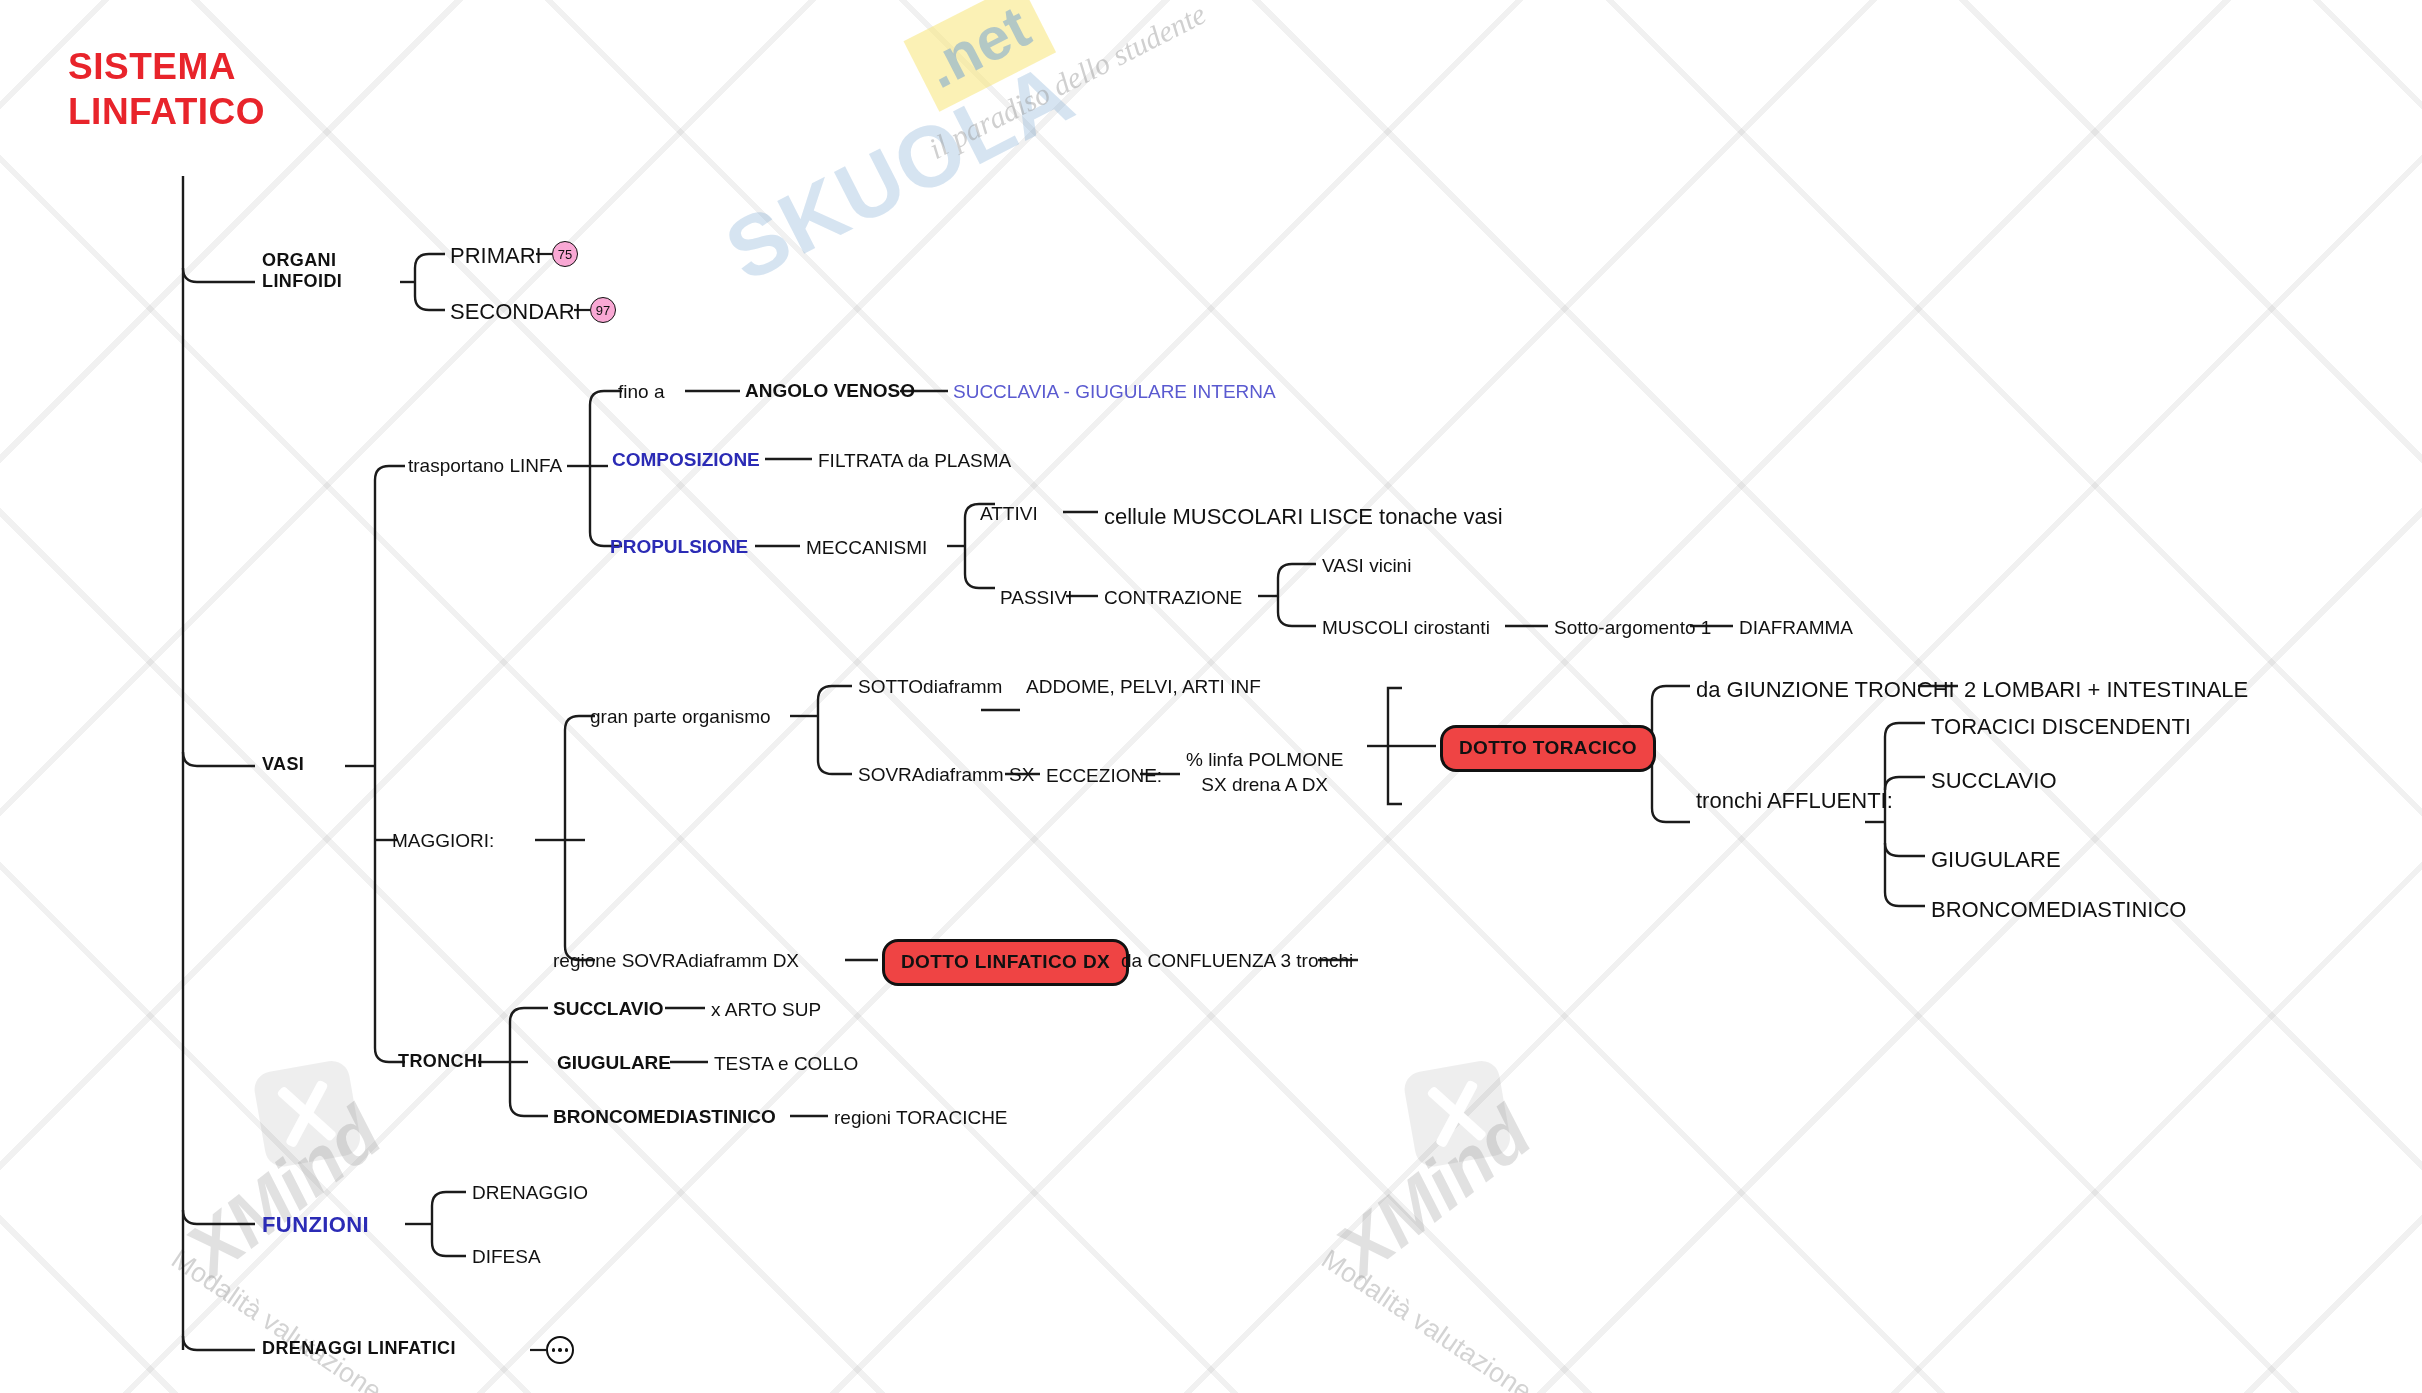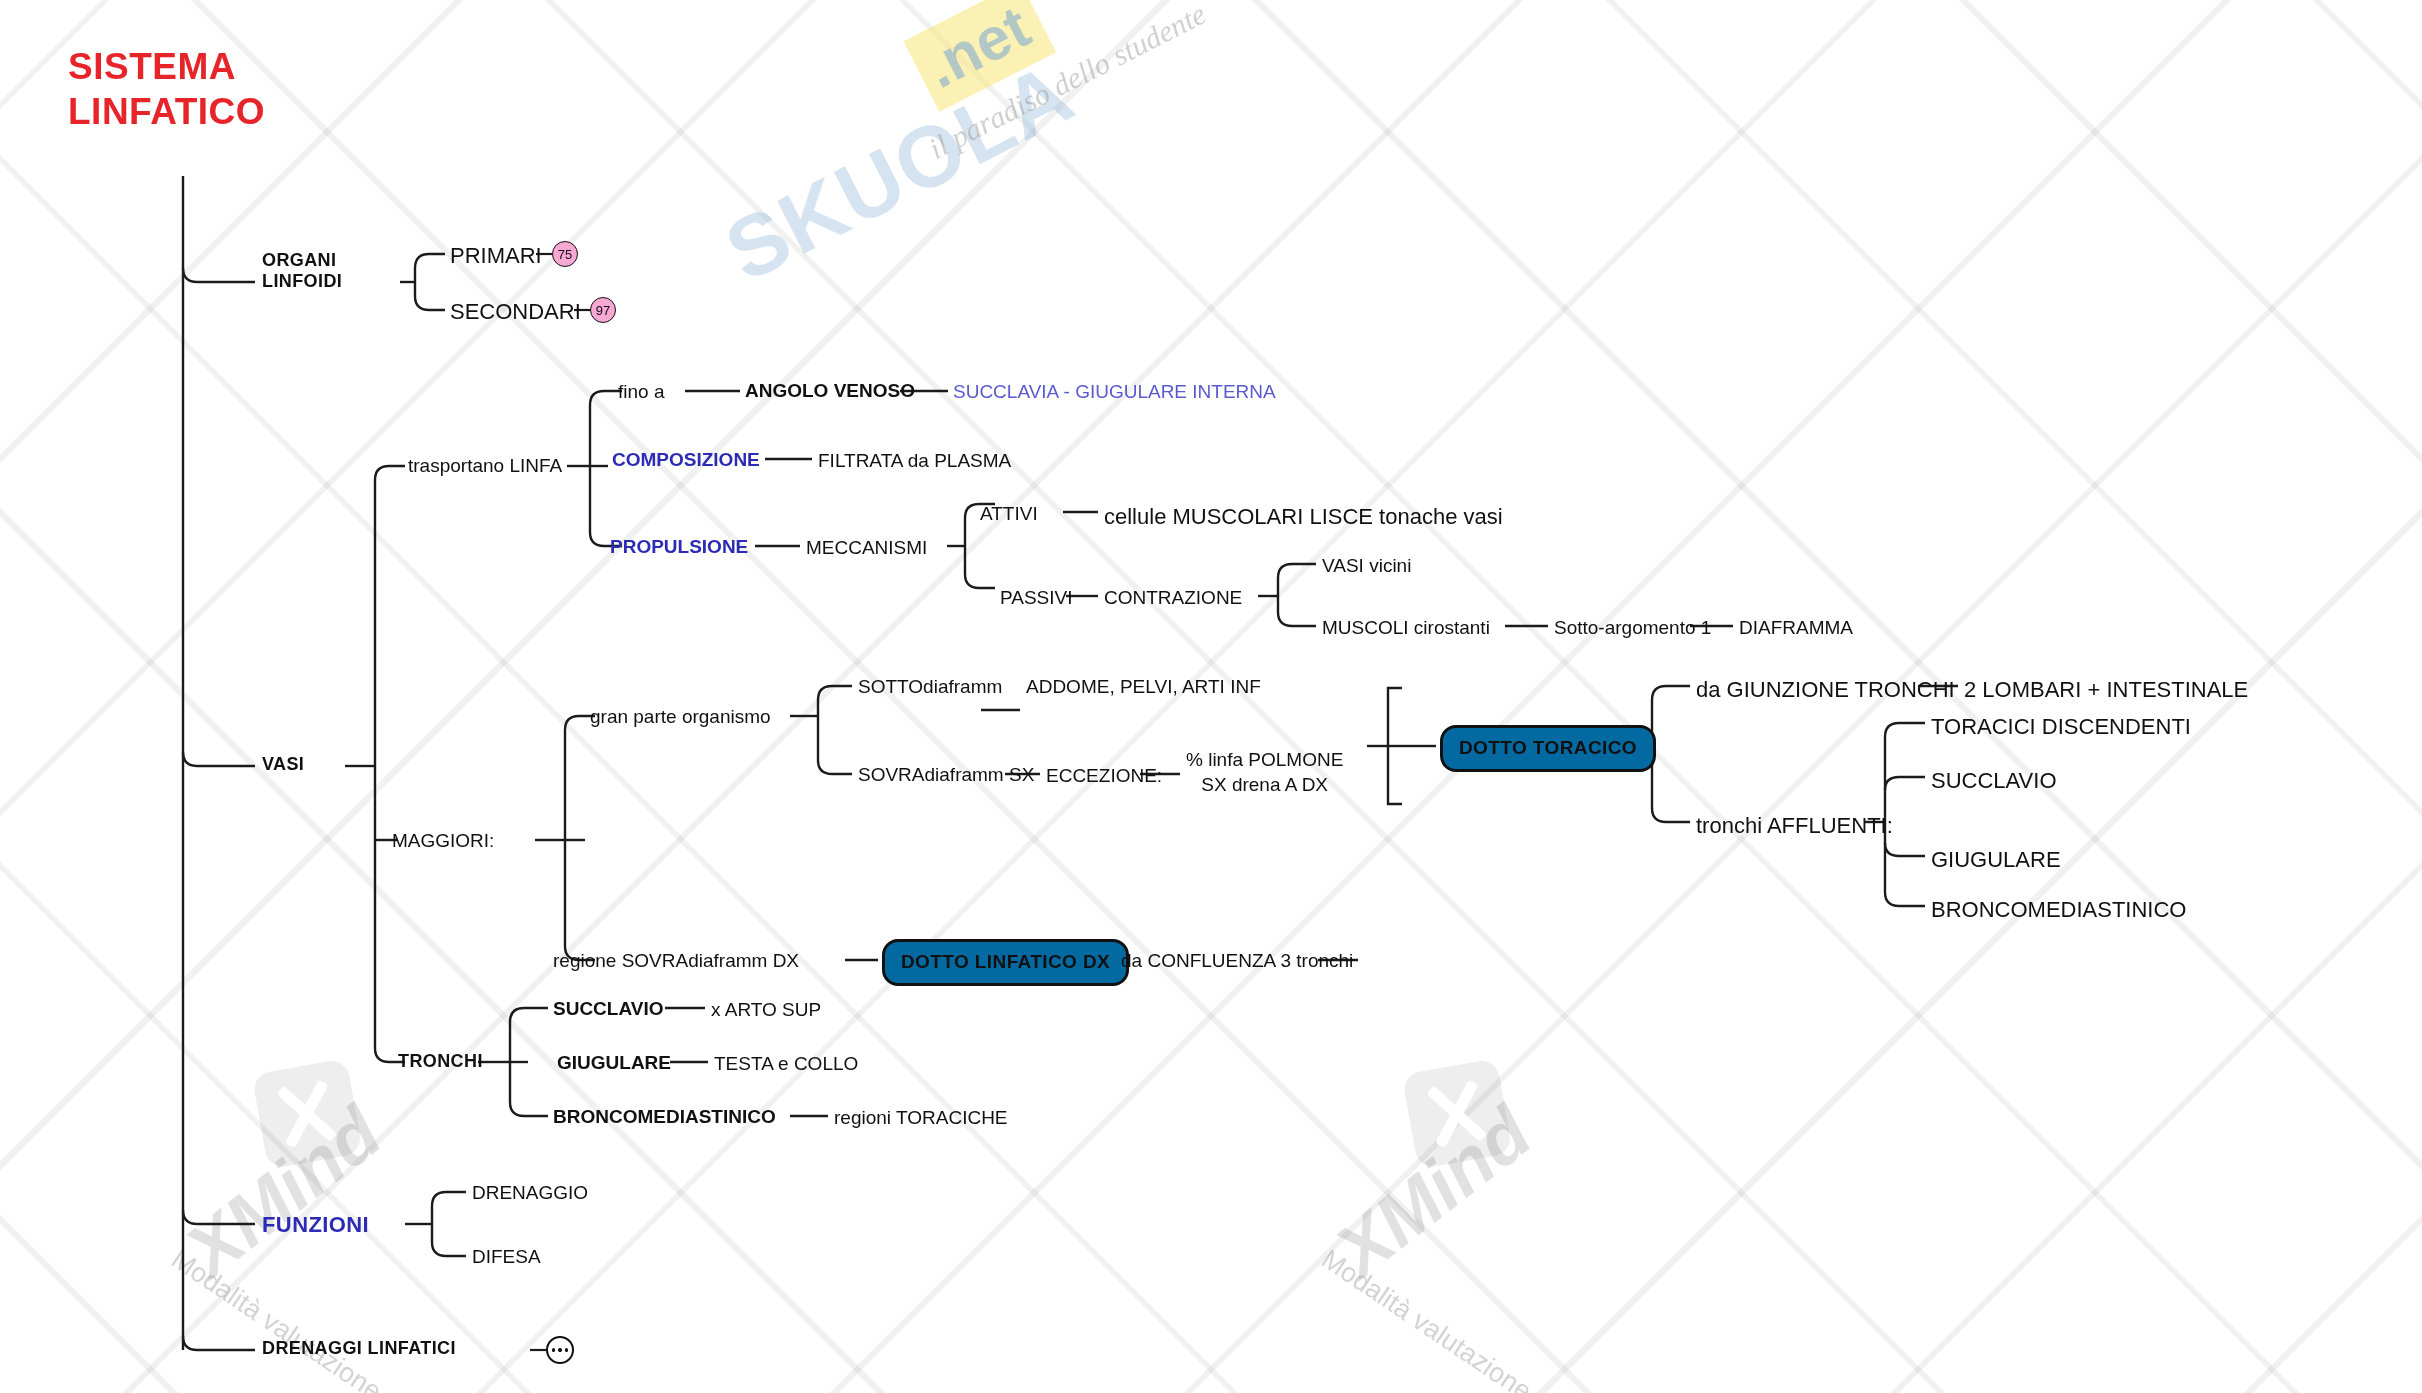--- a/index.html
+++ b/index.html
@@ -128,21 +128,21 @@
   .n-sm   { font-size: 22px; font-weight: normal; }
   .n-bold { font-size: 19px; font-weight: bold; }
   .n-blue { font-size: 19px; font-weight: bold; color:#2b2bb5; }
   .n-blue-lite { font-size: 19px; font-weight: normal; color:#5a5ad0; }
   .multiline { white-space: pre-line; text-align: center; line-height: 1.3; }
 
   
   .boxed {
     border: 3.2px solid #111;
     border-radius: 16px;
-    background: #0369a1;
+    background: #ef4444;
     padding: 9px 16px 10px 16px;
     font-size: 19px;
     font-weight: bold;
     letter-spacing: .4px;
     color:#111;
   }
 
   
   .marker {
     position: absolute;
@@ -357,21 +357,21 @@
   <div class="node n-reg" style="left:858px; top:764px;">SOVRAdiaframm SX</div>
   <div class="node n-reg" style="left:1046px; top:765px;">ECCEZIONE:</div>
   <div class="node n-reg multiline" style="left:1186px; top:748px;">% linfa POLMONE
 SX drena A DX</div>
 
   <div class="node boxed" style="left:1440px; top:725px;">DOTTO TORACICO</div>
 
   <div class="node n-sm" style="left:1696px; top:677px;">da GIUNZIONE TRONCHI</div>
   <div class="node n-sm" style="left:1964px; top:677px;">2 LOMBARI + INTESTINALE</div>
 
-  <div class="node n-sm" style="left:1696px; top:813px;text-align:center;">tronchi AFFLUENTI:</div>
+  <div class="node n-sm" style="left:1696px; top:788px;text-align:center;">tronchi AFFLUENTI:</div>
 
   <div class="node n-sm" style="left:1931px; top:714px;">TORACICI DISCENDENTI</div>
   <div class="node n-sm" style="left:1931px; top:768px;">SUCCLAVIO</div>
   <div class="node n-sm" style="left:1931px; top:847px;">GIUGULARE</div>
   <div class="node n-sm" style="left:1931px; top:897px;">BRONCOMEDIASTINICO</div>
 
   <div class="node n-reg" style="left:553px; top:950px;">regione SOVRAdiaframm DX</div>
   <div class="node boxed" style="left:882px; top:939px;">DOTTO LINFATICO DX</div>
   <div class="node n-reg" style="left:1121px; top:950px;">da CONFLUENZA 3 tronchi</div>
 

